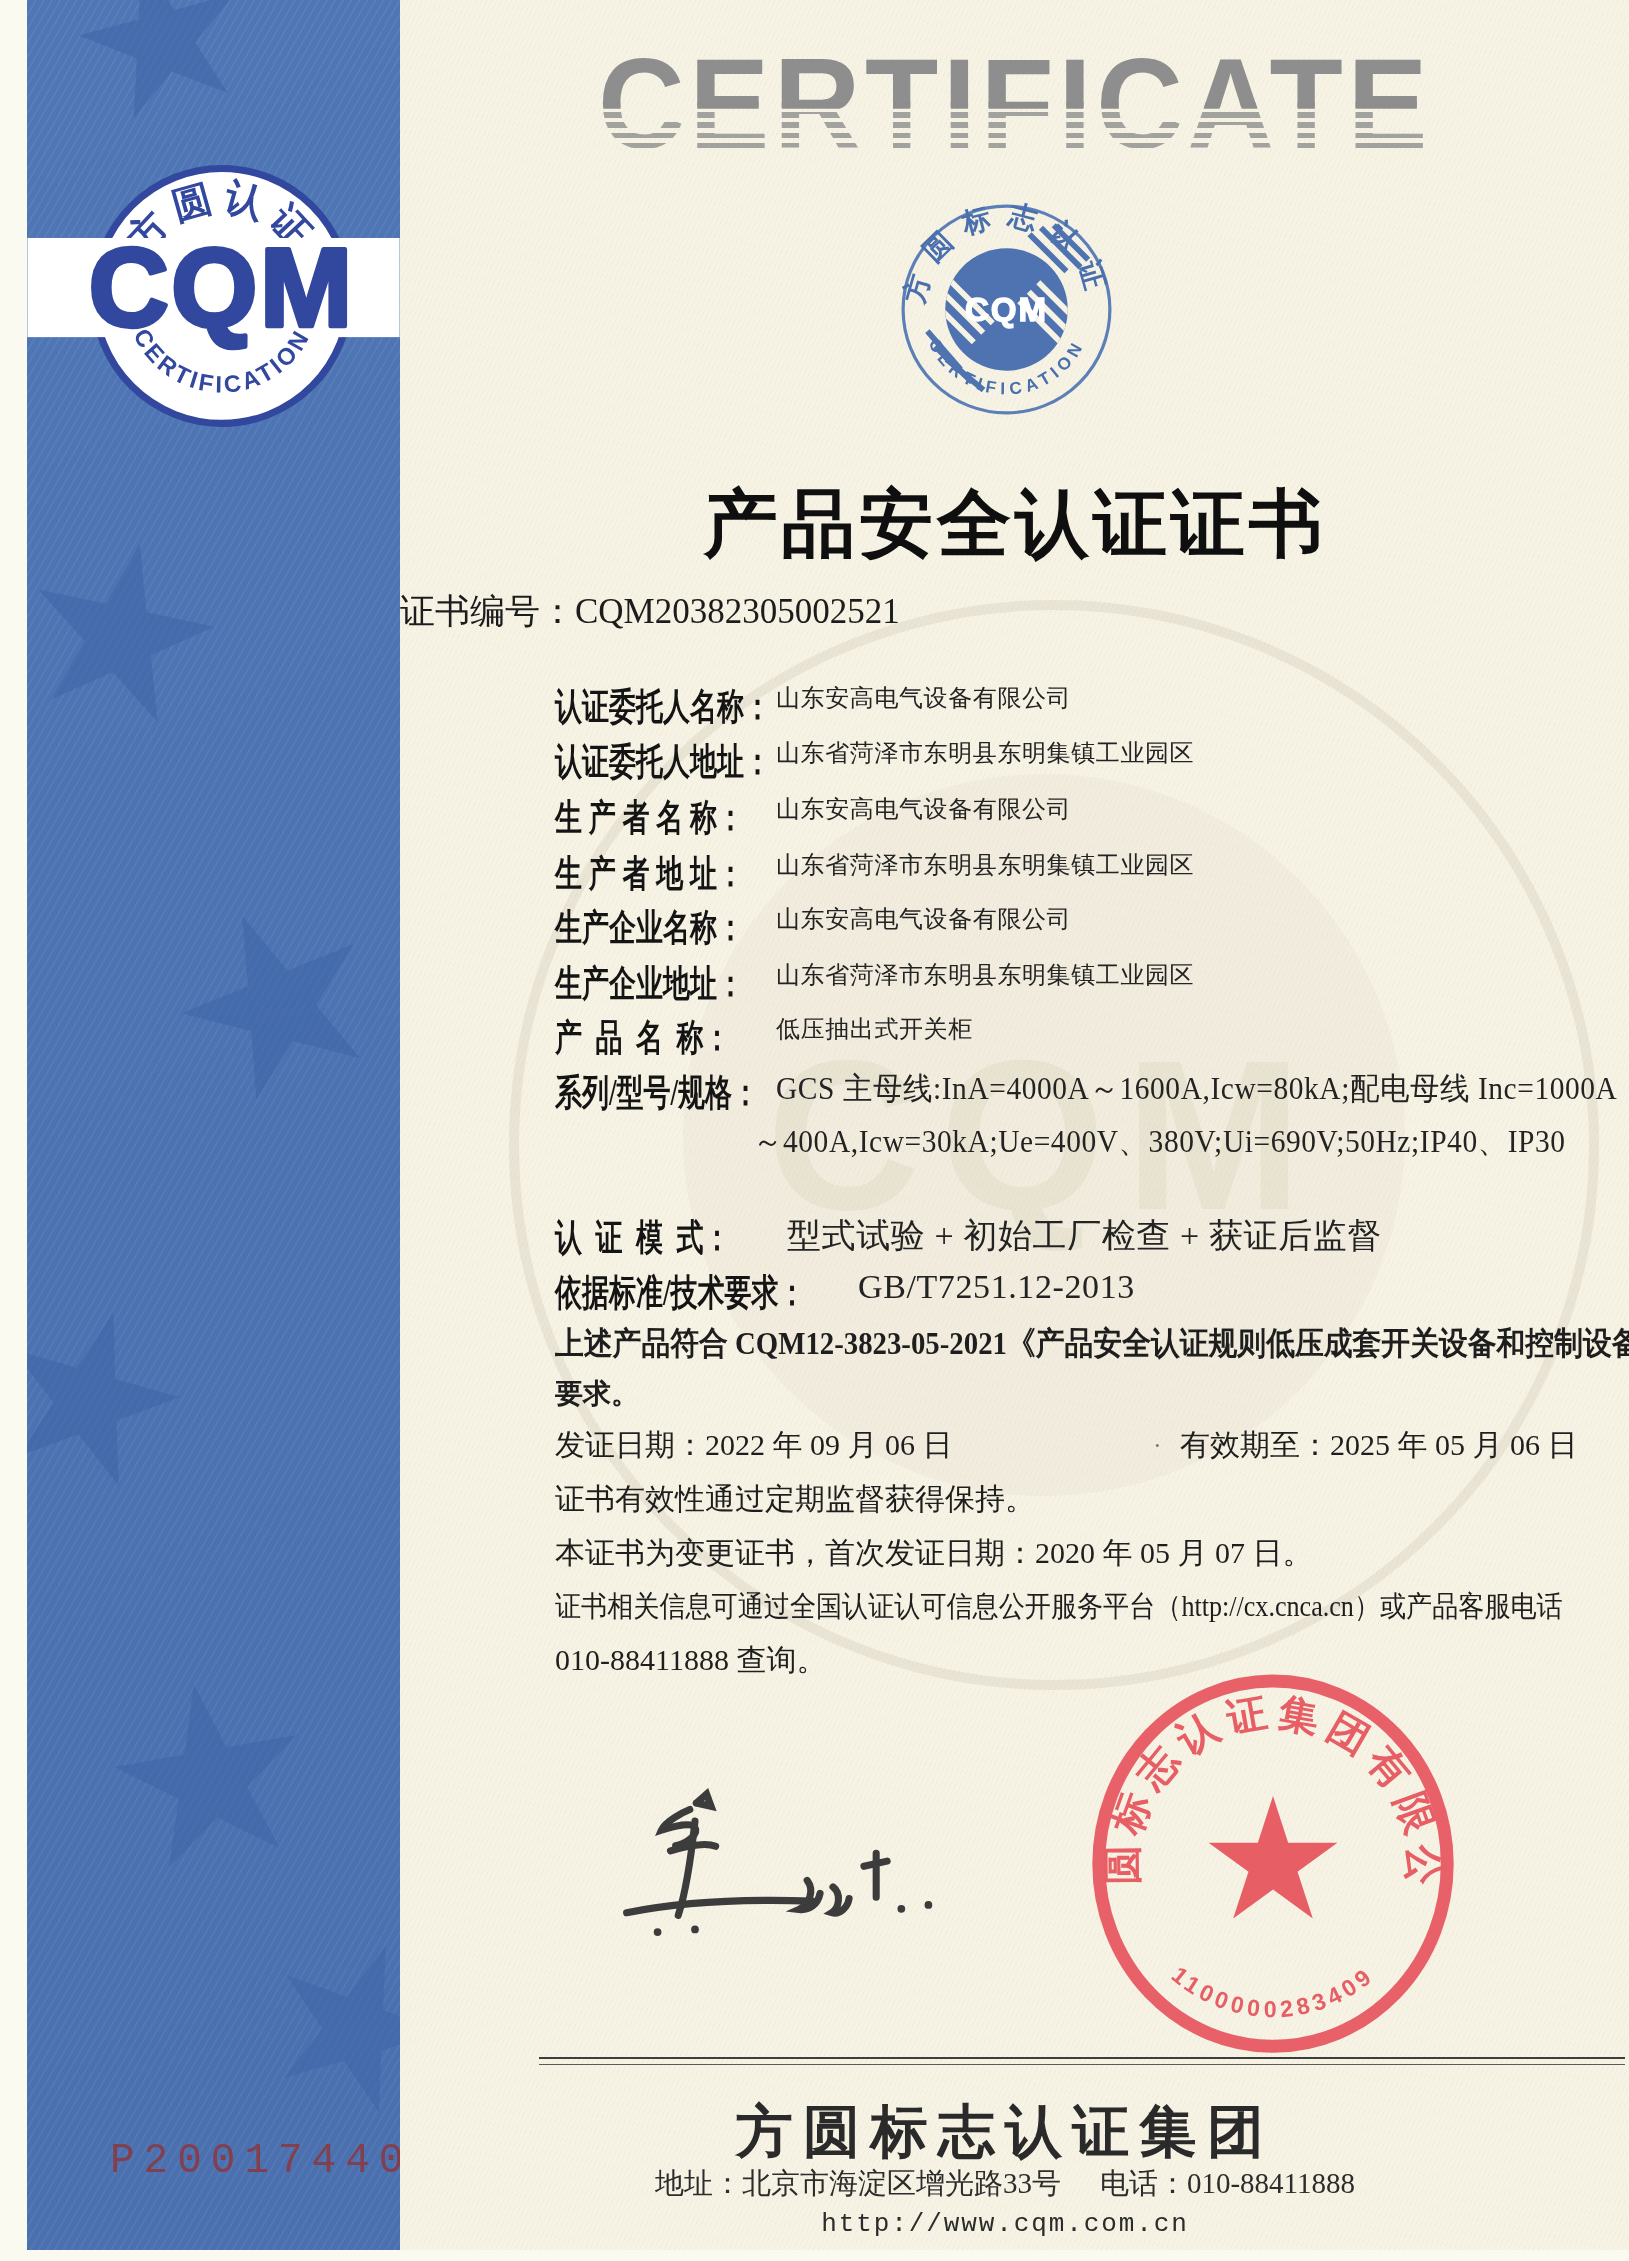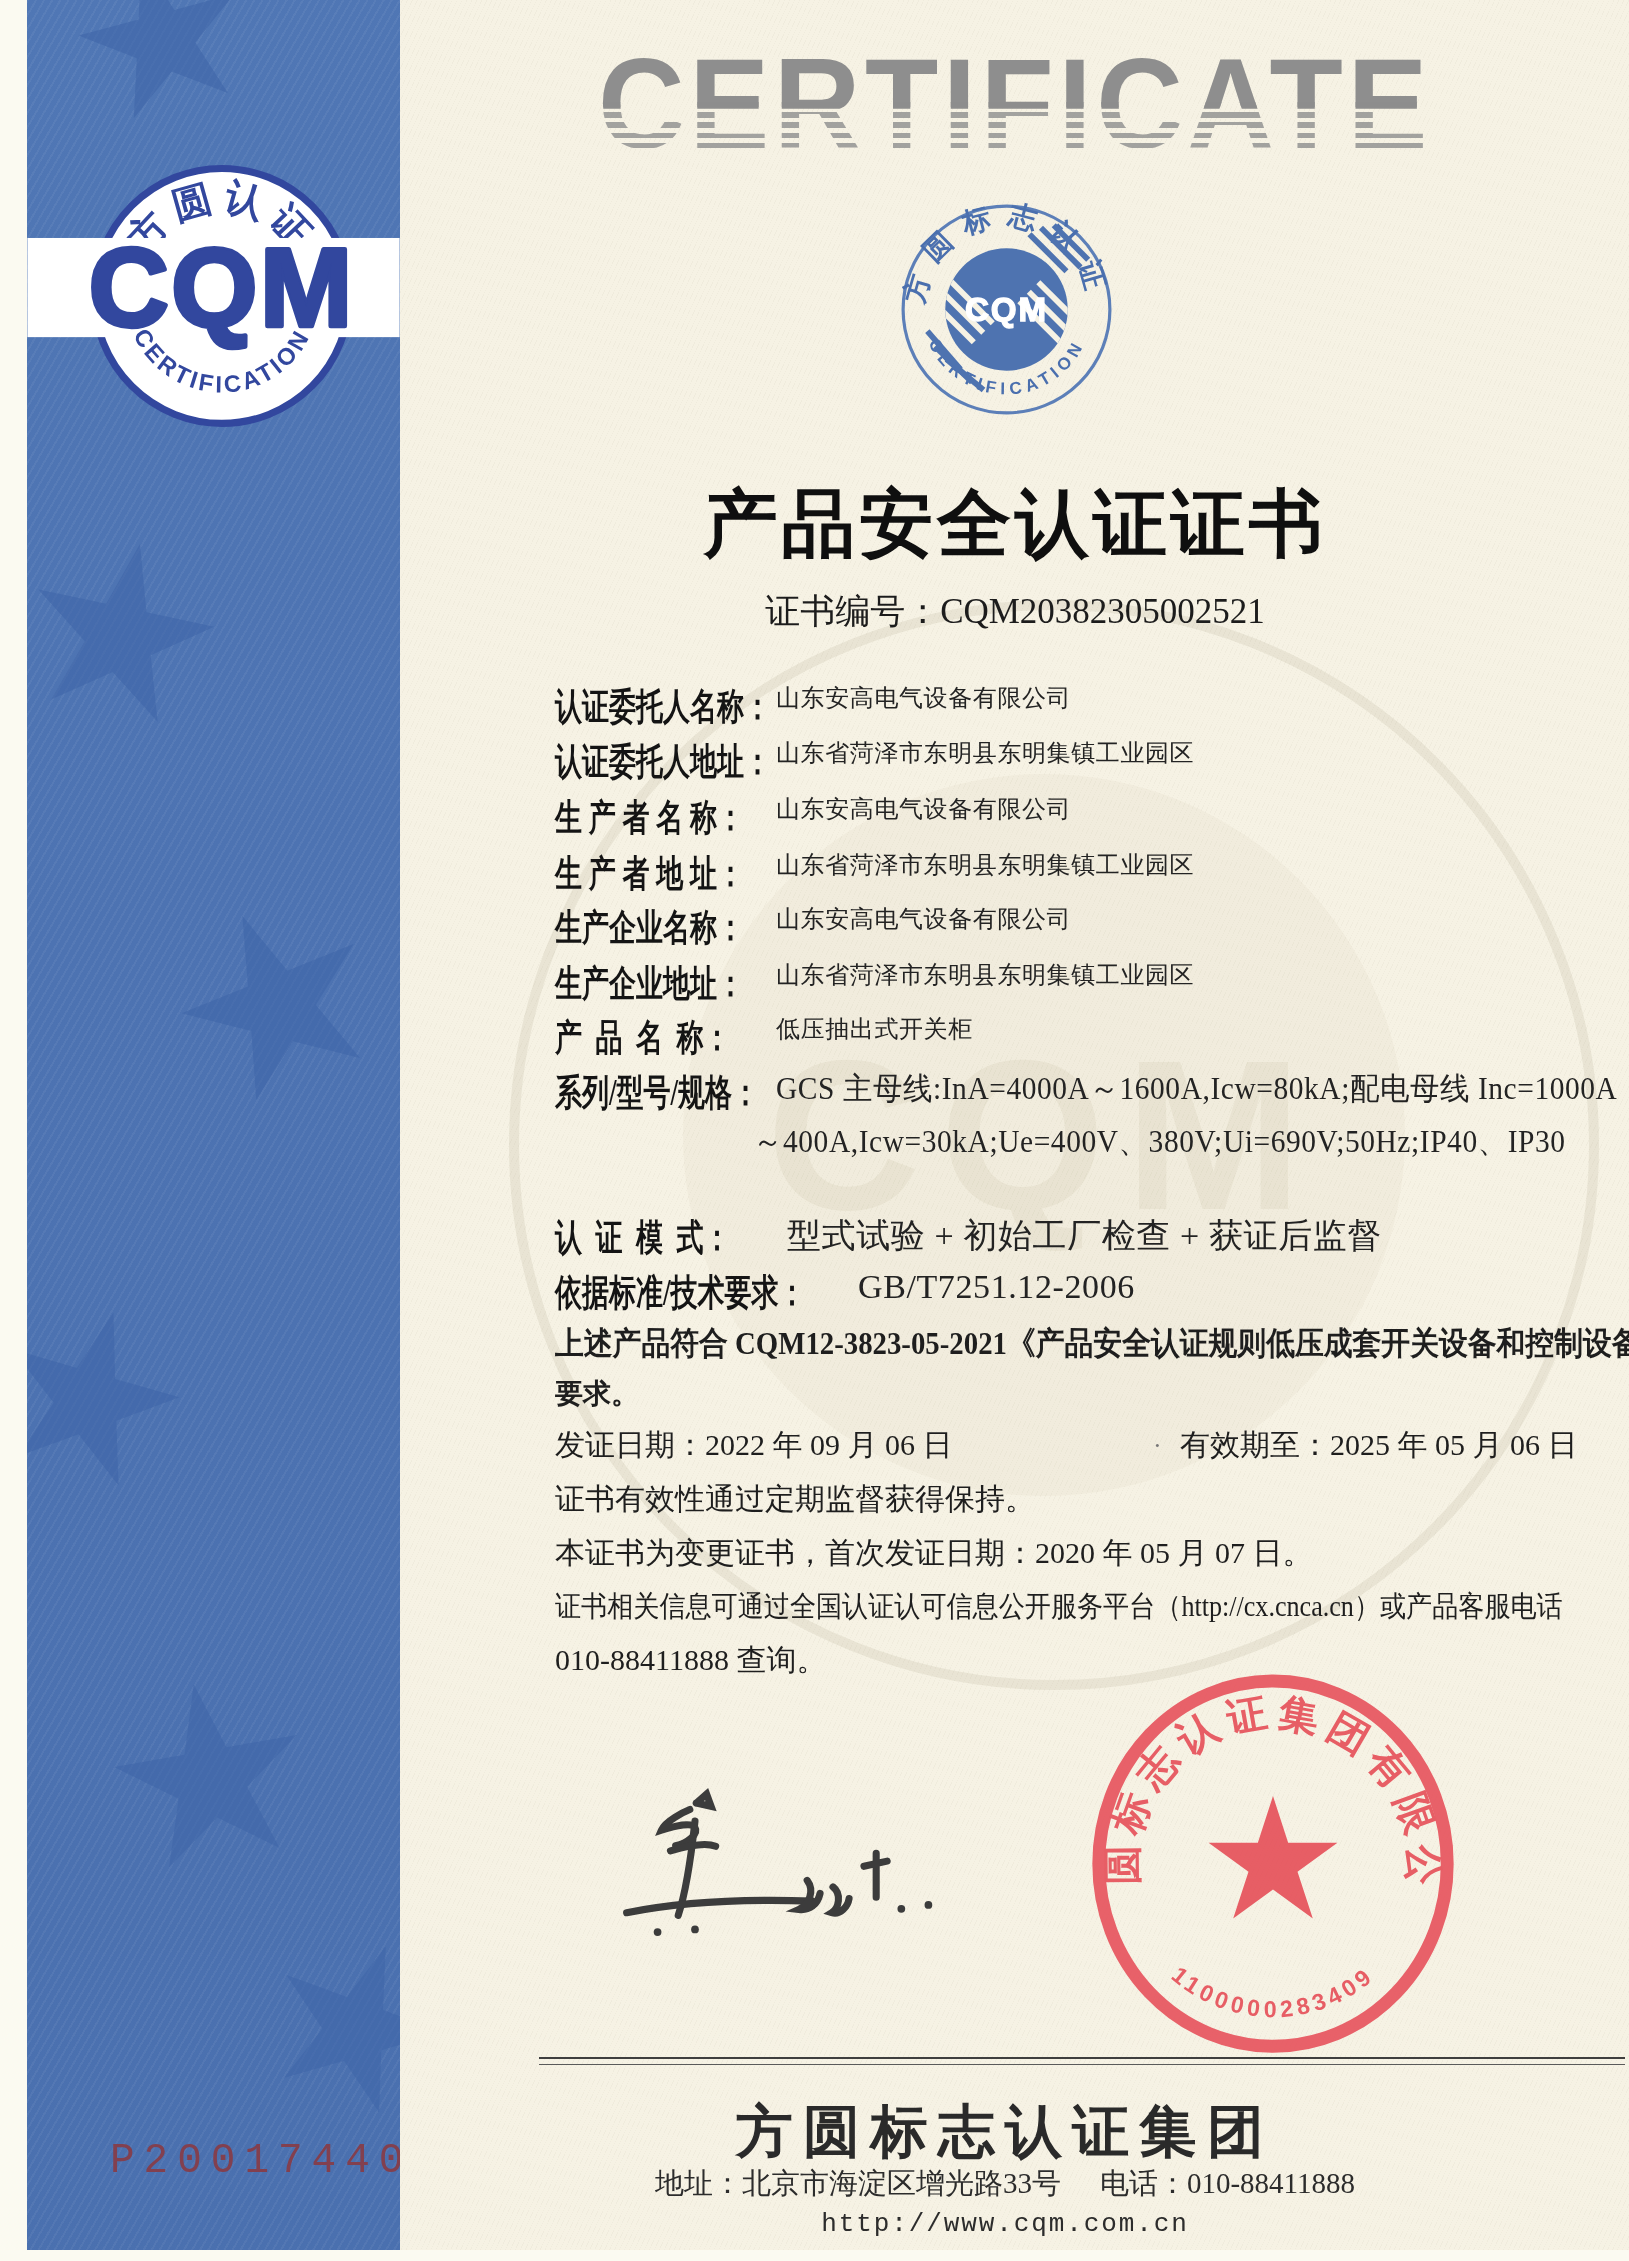--- a/index.html
+++ b/index.html
@@ -48,21 +48,21 @@
     font-size:120px;letter-spacing:4.5px;color:#8e8e8e;transform:scaleY(1.06);white-space:nowrap;
   }
   .ch-top{clip-path:inset(0 0 46% 0);}
   .ch-bot{clip-path:inset(46% 0 0 0);opacity:.8;
     -webkit-mask-image:repeating-linear-gradient(to bottom,#000 0 5.2px,transparent 5.2px 9.7px);
     mask-image:repeating-linear-gradient(to bottom,#000 0 5.2px,transparent 5.2px 9.7px);}
 
   
   .title{position:absolute;left:400px;right:0;top:475px;text-align:center;
     font-size:74px;font-weight:bold;letter-spacing:3.9px;color:#0f0f0f;white-space:nowrap;}
-  .certno{position:absolute;left:400px;right:0;top:588px;text-align:center;font-size:35px;white-space:nowrap;}
+  .certno{position:absolute;left:400px;right:0;top:588px;text-align:left;font-size:35px;white-space:nowrap;}
   .certno .num{font-family:"Liberation Serif","DejaVu Serif",serif;}
 
   
   .row{position:absolute;left:0;right:0;height:52px;padding-left:36px;}
   .lbl{position:absolute;left:555px;font-weight:700;font-size:37px;white-space:pre;
     transform:scaleX(.73);transform-origin:left top;color:#141414;}
   .val{position:absolute;left:776px;font-size:24px;letter-spacing:0.6px;white-space:pre;color:#232323;}
   .val.spec{font-size:31px;transform:scaleX(.95);transform-origin:left top;}
   .bold{font-weight:700;}
   .sx90{transform:scaleX(.90);transform-origin:left top;}
@@ -214,21 +214,21 @@
     <span class="val spec" style="left:753px">～400A,Icw=30kA;Ue=400V、380V;Ui=690V;50Hz;IP40、IP30</span>
   </div>
 
   <div class="row" style="top:1213px">
     <span class="lbl">认  证  模  式：</span>
     <span class="val" style="left:787px;font-size:34px">型式试验 + 初始工厂检查 + 获证后监督</span>
   </div>
 
   <div class="row" style="top:1268px">
     <span class="lbl">依据标准/技术要求：</span>
-    <span class="val" style="left:858px;font-size:34px">GB/T7251.12-2006</span>
+    <span class="val" style="left:858px;font-size:34px">GB/T7251.12-2013</span>
   </div>
 
   <div class="note bold sx90" style="top:1322px;font-size:32px">上述产品符合 CQM12-3823-05-2021《产品安全认证规则低压成套开关设备和控制设备》的</div>
   <div class="note bold" style="top:1375px;font-size:28px">要求。</div>
 
   <div class="row" style="top:1425px">
     <span class="note" style="position:absolute;top:0">发证日期：2022 年 09 月 06 日</span>
     <span class="dotsep" style="top:6.4px">·</span>
     <span class="note" style="position:absolute;left:1180px;top:0">有效期至：2025 年 05 月 06 日</span>
   </div>

